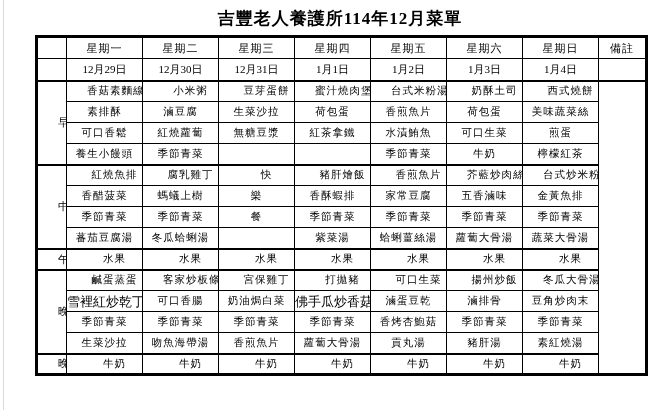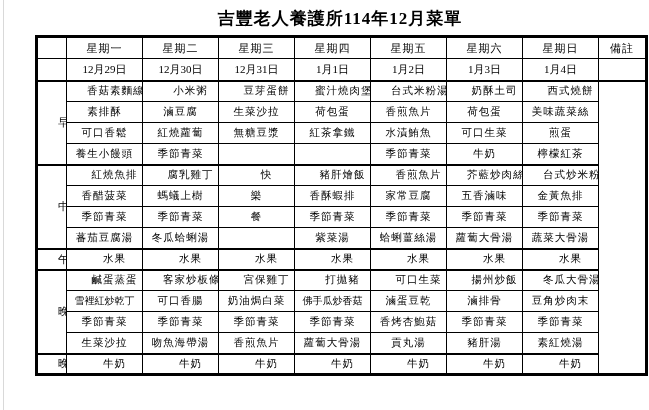--- a/index.html
+++ b/index.html
@@ -23,21 +23,21 @@
     text-align:center; vertical-align:middle;
     font-size:10.5px; font-weight:normal; line-height:1;
     white-space:nowrap; overflow:hidden;
   }
   .menu thead tr { height:22px; }
   .menu tbody tr { height:21px; }
   .menu .day-head, .menu .notes-head { font-size:11px; letter-spacing:1px; }
   .menu .date-cell { font-size:11px; }
   .menu .meal-label { font-size:11px; letter-spacing:1px; }
   .menu .sec-top { border-top:2px solid #000;padding-left:20px; }
-  .menu .small { font-size:10px; letter-spacing:0; }
+  .menu .small { font-size:13px; letter-spacing:0; }
   .menu .sp { letter-spacing:1px; }
   .menu .notes-cell { background:#fff; }
 </style>
 </head>
 <body>
 
 <div class="page">
   <div class="edge-line"></div>
 
   <div class="doc-title">吉豐老人養護所114年12月菜單</div>

